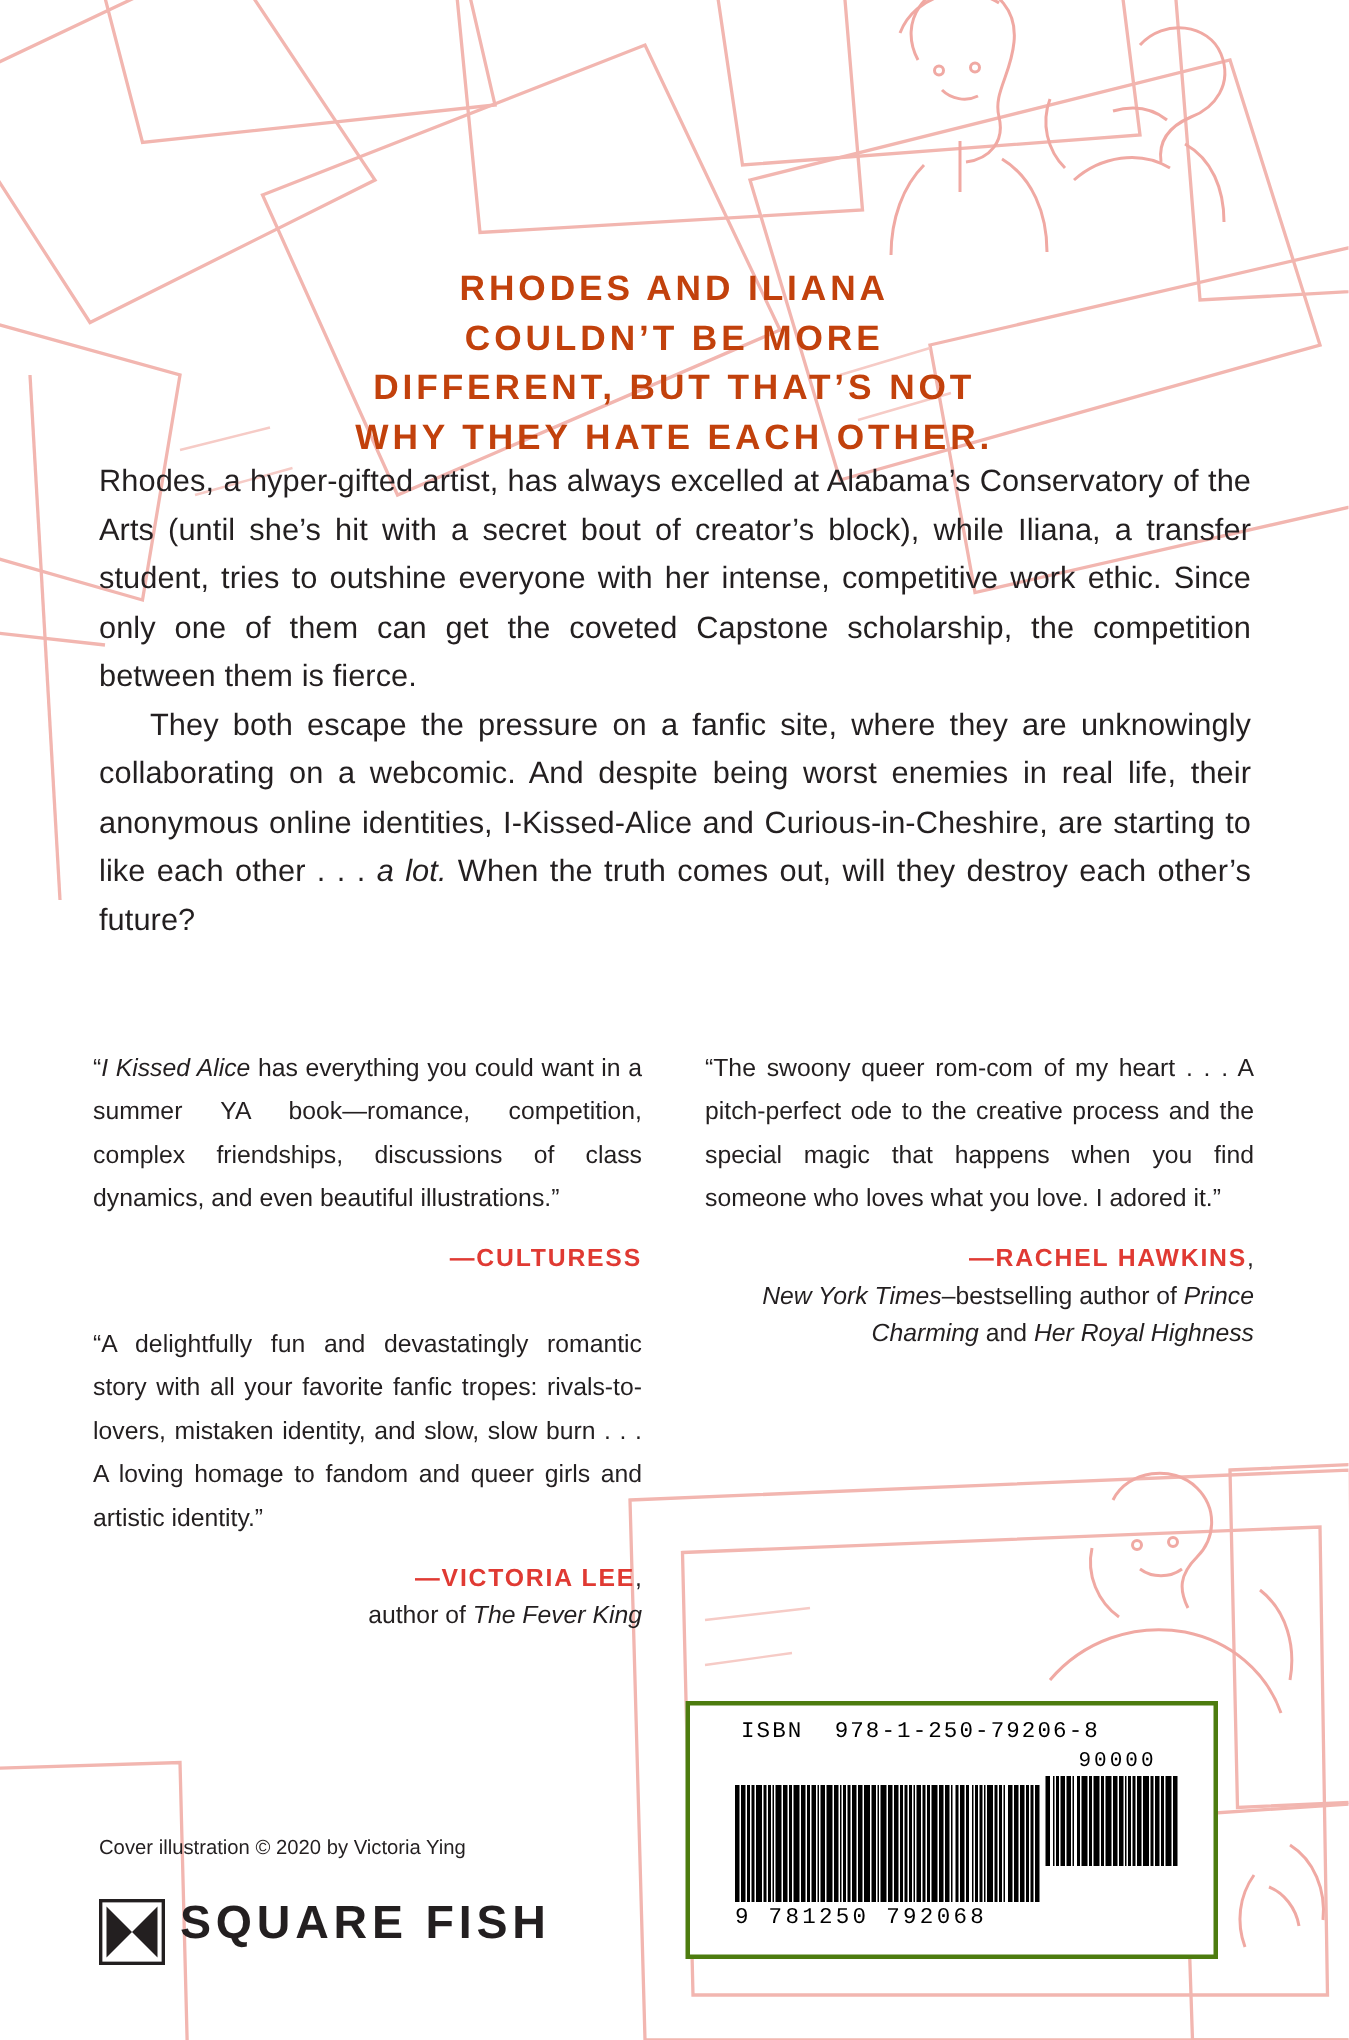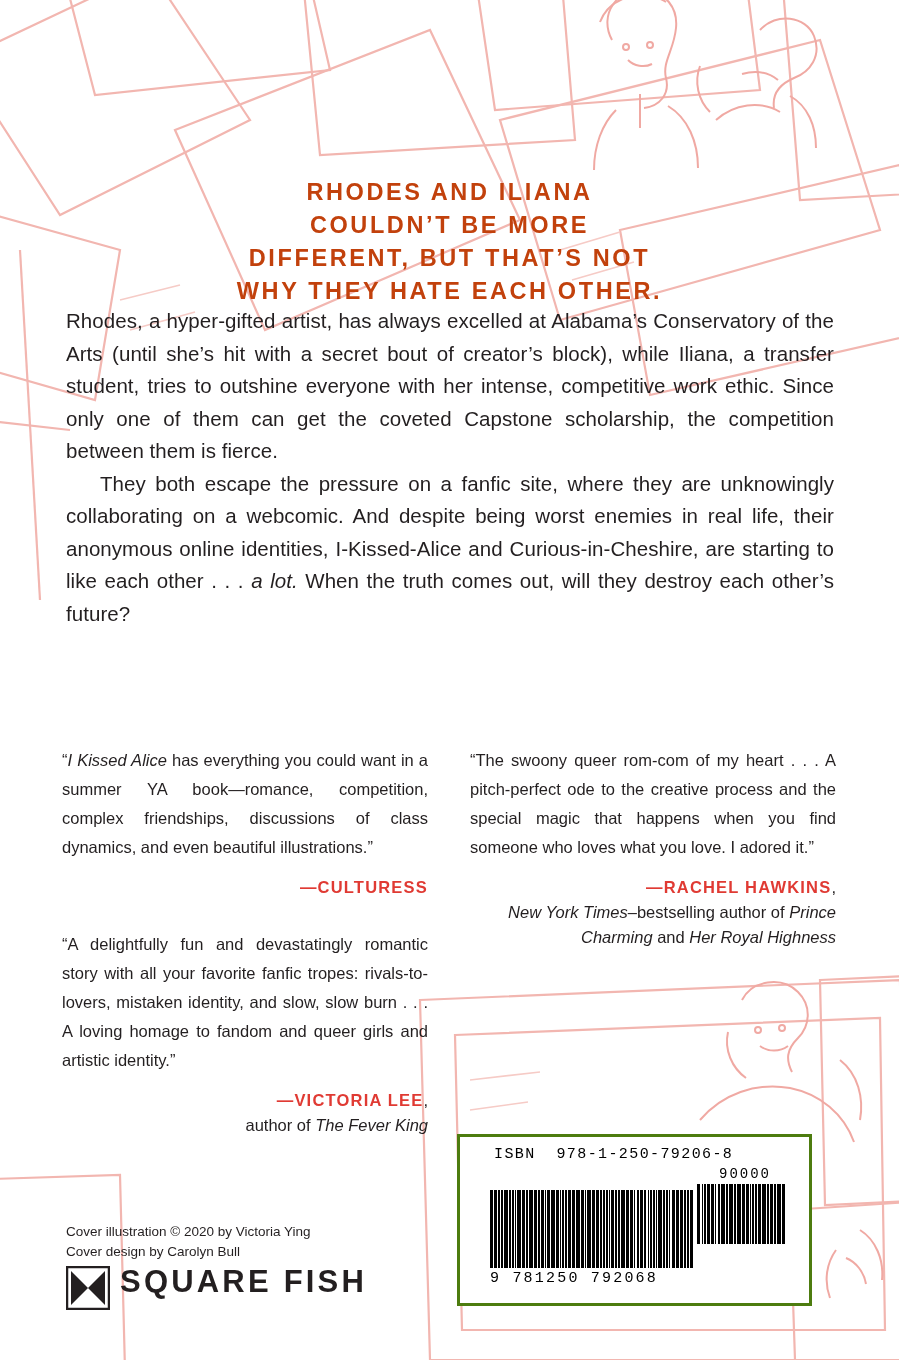--- a/index.html
+++ b/index.html
@@ -78,21 +78,20 @@
   .blurb em { font-style: italic; }
 
   
   .praise {
     position: absolute;
     top: 698px;
     left: 62px;
     width: 775px;
     display: flex;
     gap: 42px;
-    margin-top: 48px;
   }
   .praise .col {
     width: 366px;
   }
   .quote {
     font-size: 16.5px;
     line-height: 29px;
     color: #231f20;
     text-align: justify;
     margin: 0 0 12px 0;
@@ -335,21 +334,20 @@
         <p class="attrib">
           <span class="who">—RACHEL HAWKINS</span><span class="who-comma">,</span>
           <span class="sub"><em>New York Times</em><span>–bestselling author of </span><em>Prince Charming</em><span> and </span><em>Her Royal Highness</em></span>
         </p>
 
       </div>
     </div>
 
     <div class="credits">
       <div>Cover illustration © 2020 by Victoria Ying</div>
-      <div>Cover design by Carolyn Bull</div>
     </div>
 
     <div class="logo-block">
       <div class="logo-mark">
         <svg viewBox="0 0 44 44" xmlns="http://www.w3.org/2000/svg" aria-hidden="true">
           <rect x="1" y="1" width="42" height="42" fill="none" stroke="#231f20" stroke-width="2.5"></rect>
           <path d="M5 39 L22 22 L5 5 Z" fill="#231f20"></path>
           <path d="M39 5 L22 22 L39 39 Z" fill="#231f20"></path>
         </svg>
       </div>

